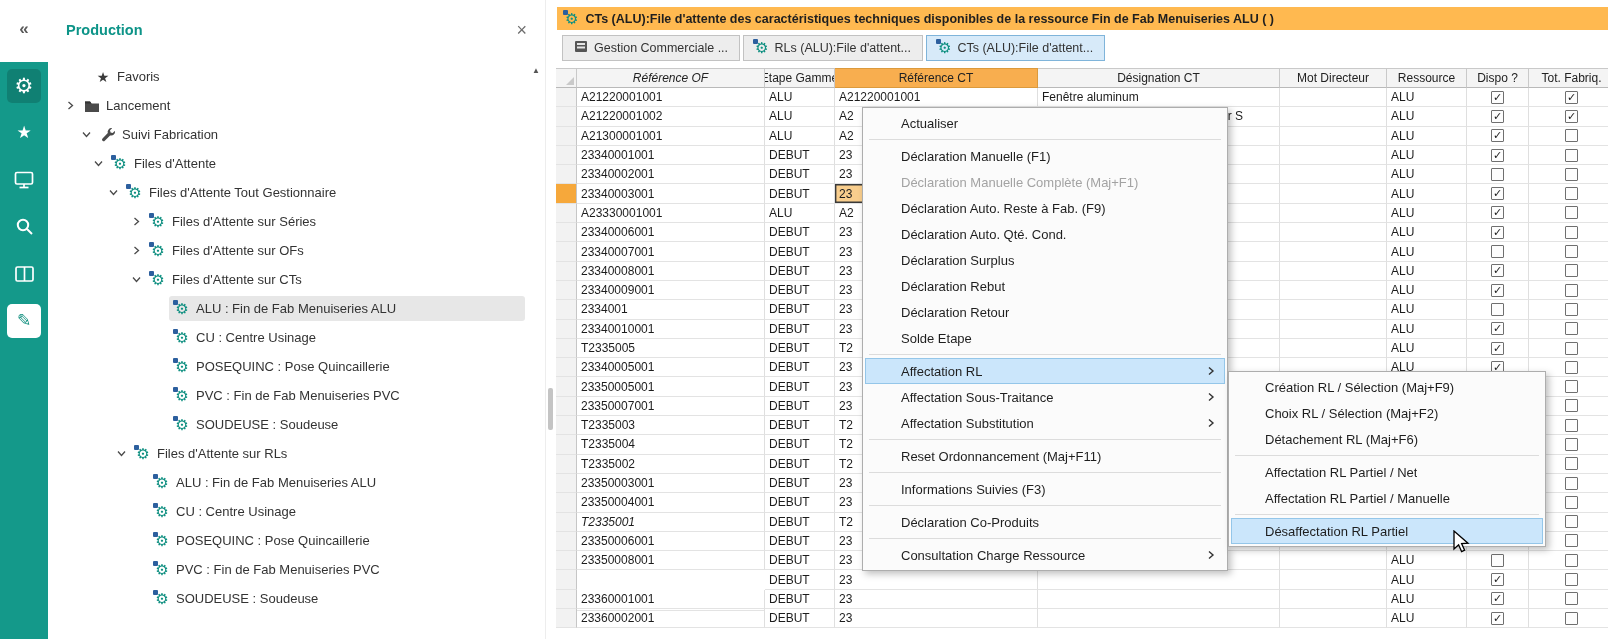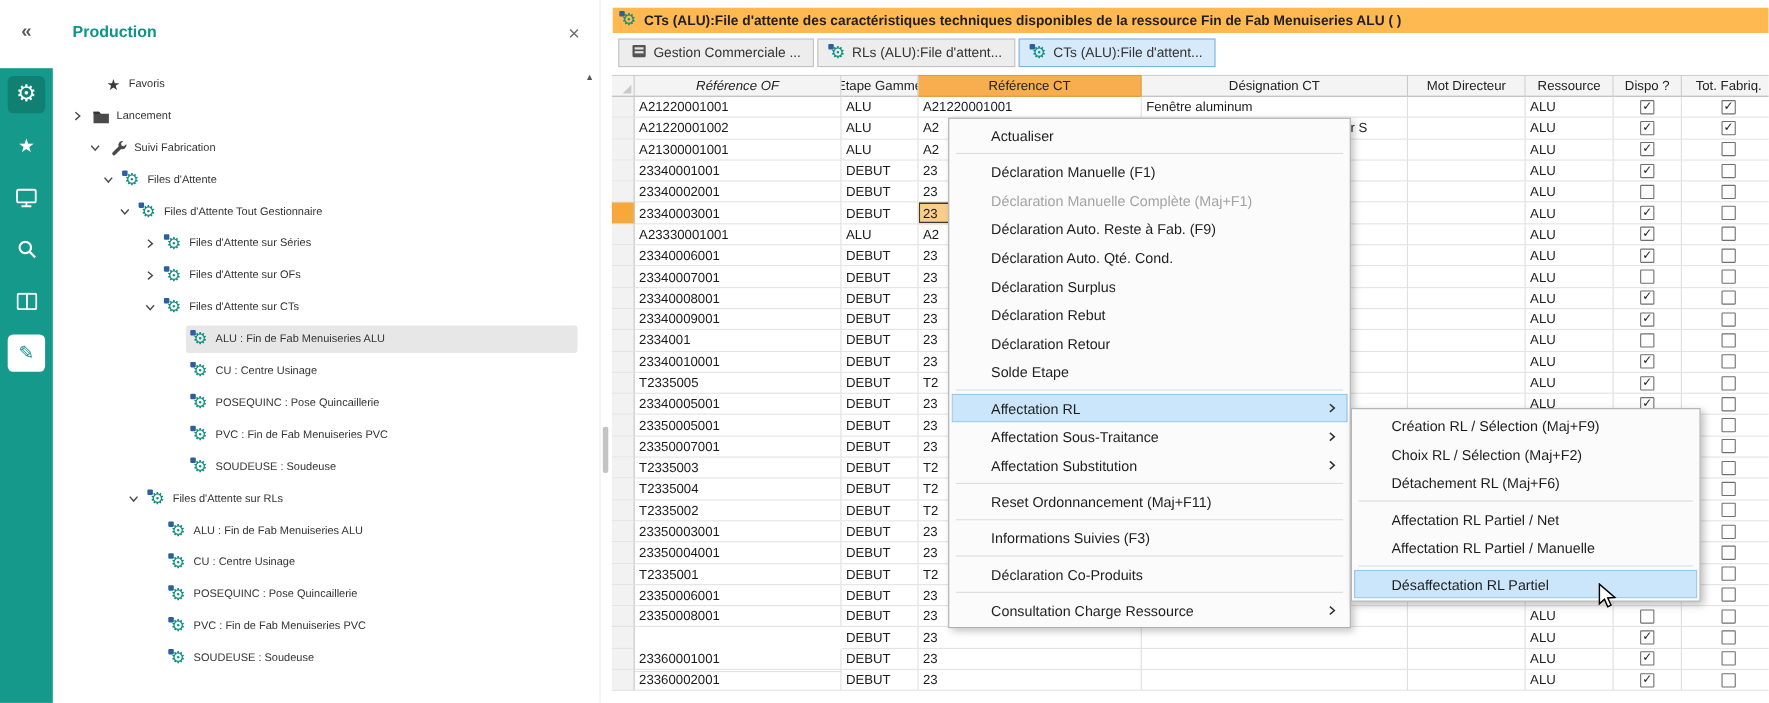--- a/index.html
+++ b/index.html
@@ -21,21 +21,21 @@
   .sidebar { position:absolute; left:48px; top:0; width:498px; height:100%; background:#fff; border-right:1px solid #EDEDED; z-index:2; }
   .sidebar-header { height:60px; display:flex; align-items:center; padding:0 16px 0 18px; }
   .sidebar-title { color:#0D9488; font-weight:bold; font-size:14.5px; flex:1; }
   .sidebar-close { color:#6e6e6e; font-size:18px; cursor:pointer; padding:0 2px; }
   .tree { position:absolute; top:62px; left:0; right:16px; bottom:0; overflow:hidden; }
   .tree-row { height:29px; display:flex; align-items:center; cursor:pointer; }
   .expander { width:17px; height:17px; display:flex; align-items:center; justify-content:center; flex:none; }
   .tree-inner { flex:1; display:flex; align-items:center; height:25px; border-radius:3px; padding-left:2px; margin-right:4px; overflow:hidden; }
   .tree-row.selected .tree-inner { background:#E7E7E7; }
   .tree-ico { width:22px; display:flex; justify-content:center; flex:none; }
-  .tree-label { font-size:10px; color:#333; margin-left:3px; white-space:nowrap; }
+  .tree-label { font-size:13px; color:#333; margin-left:3px; white-space:nowrap; }
   .qwrap { position:relative; display:inline-flex; }
   .qdot { position:absolute; left:-2px; top:-1px; width:5px; height:5px; background:#2C5F9E; border-radius:1px; }
   .sb-scroll { position:absolute; top:66px; right:3px; width:12px; text-align:center; color:#555; font-size:8px; cursor:pointer; }
 
   
   .titlebar { position:absolute; left:557px; right:0; top:7px; height:23px; background:#FFB950; display:flex; align-items:center; padding-left:8px; gap:7px; z-index:1; }
   .titlebar-text { font-size:12.5px; font-weight:bold; color:#1f1f1f; white-space:nowrap; overflow:hidden; }
   .tabs { position:absolute; left:562px; top:35px; height:27px; display:flex; gap:3px; z-index:1; }
   .tab { display:flex; align-items:center; gap:6px; padding:0 11px; height:26px; background:#EDEDED; border:1px solid #C2C2C2; font-size:12.5px; color:#333; cursor:pointer; white-space:nowrap; }
   .tab.active { background:#D7EAF9; border-color:#7FB4DA; }
@@ -764,21 +764,21 @@
         <div class="g-cell" style="width: 80px;">ALU</div>
         <div class="g-cell center" style="width: 62px;">
           <span class="cb on">✓</span>
         </div>
         <div class="g-cell center" style="width: 86px;">
           <span class="cb"></span>
         </div>
       </div>
       <div class="g-row">
         <div class="g-cell gut" style="width: 21px;"></div>
-        <div class="g-cell" style="width: 188px;">T2335001</div>
+        <div class="g-cell" style="width: 188px; font-style: italic;">T2335001</div>
         <div class="g-cell" style="width: 70px;">DEBUT</div>
         <div class="g-cell" style="width: 203px;">T2</div>
         <div class="g-cell" style="width: 242px;"></div>
         <div class="g-cell" style="width: 107px;"></div>
         <div class="g-cell" style="width: 80px;">ALU</div>
         <div class="g-cell center" style="width: 62px;">
           <span class="cb on">✓</span>
         </div>
         <div class="g-cell center" style="width: 86px;">
           <span class="cb"></span>

